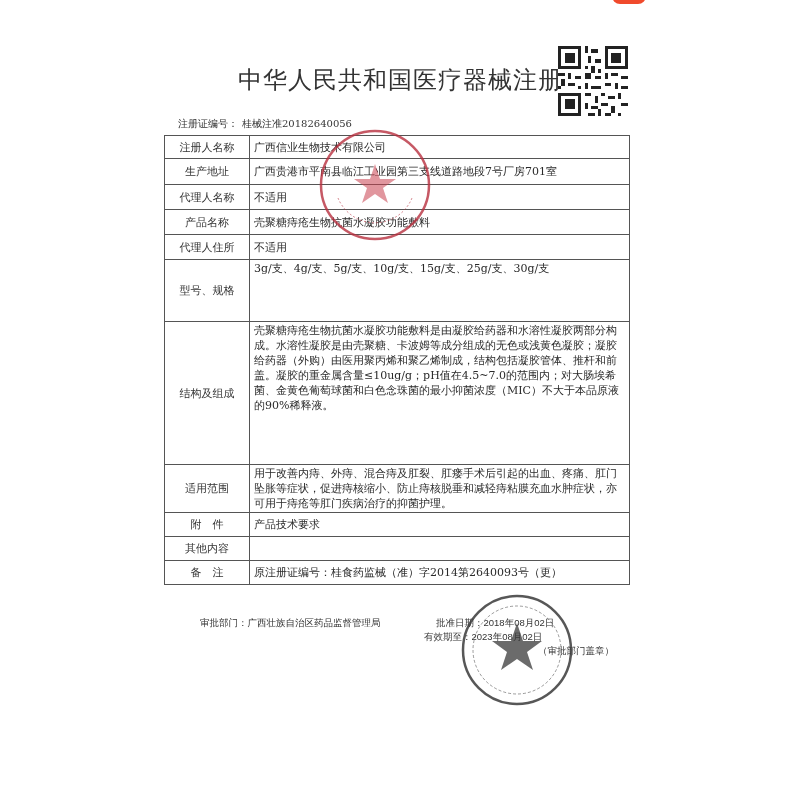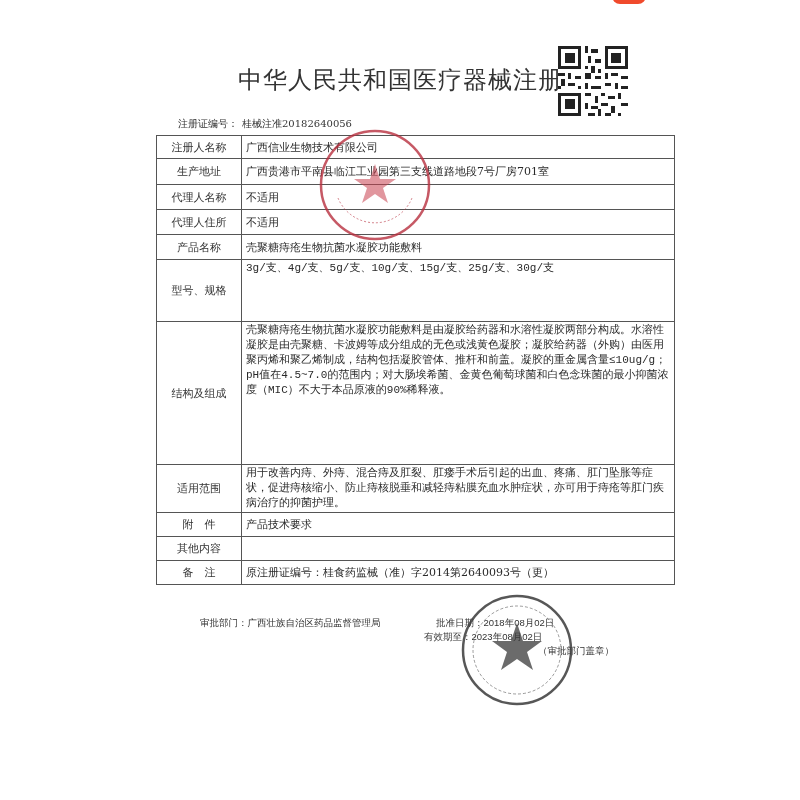--- a/index.html
+++ b/index.html
@@ -19,35 +19,35 @@
       font-family: "DejaVu Sans", "Liberation Sans", sans-serif; font-weight: normal;
     }
     .qr {
       position: absolute; left: 558px; top: 46px; width: 70px; height: 70px;
     }
     .regno {
       position: absolute; left: 178px; top: 117px; font-size: 10px; color: #333;
     }
     .regno .lbl { margin-right: 4px; }
     table.cert {
-      position: absolute; left: 156px; top: 135px; width: 519px;
+      position: absolute; left: 164px; top: 135px; width: 466px;
       border-collapse: collapse; table-layout: fixed;
       font-size: 11px; line-height: 15px; padding-left: 13px;
     }
     table.cert td {
       border: 1.5px solid #555;
       padding: 0 4px;
       vertical-align: middle;
     }
     table.cert td.label {
       width: 76px; text-align: center; color: #333;
       font-family: "DejaVu Sans", "Liberation Sans", sans-serif; font-size: 11px;
     }
     table.cert td.value { text-align: left; }
-    table.cert td.top { vertical-align: top; padding-top: 1px; font-family: Liberation Mono, monospace; }
+    table.cert td.top { vertical-align: top; padding-top: 1px; }
     .footer { position: absolute; font-size: 9.5px; color: #333; font-family: Liberation Sans, sans-serif; }
     .stamp { position: absolute; pointer-events: none; }
   </style>
 </head>
 <body>
 
 <div class="corner-badge"></div>
 
 <div class="title">中华人民共和国医疗器械注册证</div>
 
@@ -122,26 +122,26 @@
   </tr>
   <tr style="height:26px">
     <td class="label">生产地址</td>
     <td class="value">广西贵港市平南县临江工业园第三支线道路地段7号厂房701室</td>
   </tr>
   <tr style="height:25px">
     <td class="label">代理人名称</td>
     <td class="value">不适用</td>
   </tr>
   <tr style="height:25px">
+    <td class="label">产品名称</td>
+    <td class="value">壳聚糖痔疮生物抗菌水凝胶功能敷料</td>
+  </tr>
+  <tr style="height:25px">
     <td class="label">代理人住所</td>
     <td class="value">不适用</td>
-  </tr>
-  <tr style="height:25px">
-    <td class="label">产品名称</td>
-    <td class="value">壳聚糖痔疮生物抗菌水凝胶功能敷料</td>
   </tr>
   <tr style="height:62px">
     <td class="label">型号、规格</td>
     <td class="value top">3g/支、4g/支、5g/支、10g/支、15g/支、25g/支、30g/支</td>
   </tr>
   <tr style="height:143px">
     <td class="label">结构及组成</td>
     <td class="value top">壳聚糖痔疮生物抗菌水凝胶功能敷料是由凝胶给药器和水溶性凝胶两部分构成。水溶性凝胶是由壳聚糖、卡波姆等成分组成的无色或浅黄色凝胶；凝胶给药器（外购）由医用聚丙烯和聚乙烯制成，结构包括凝胶管体、推杆和前盖。凝胶的重金属含量≤10ug/g；pH值在4.5~7.0的范围内；对大肠埃希菌、金黄色葡萄球菌和白色念珠菌的最小抑菌浓度（MIC）不大于本品原液的90%稀释液。</td>
   </tr>
   <tr style="height:48px">

